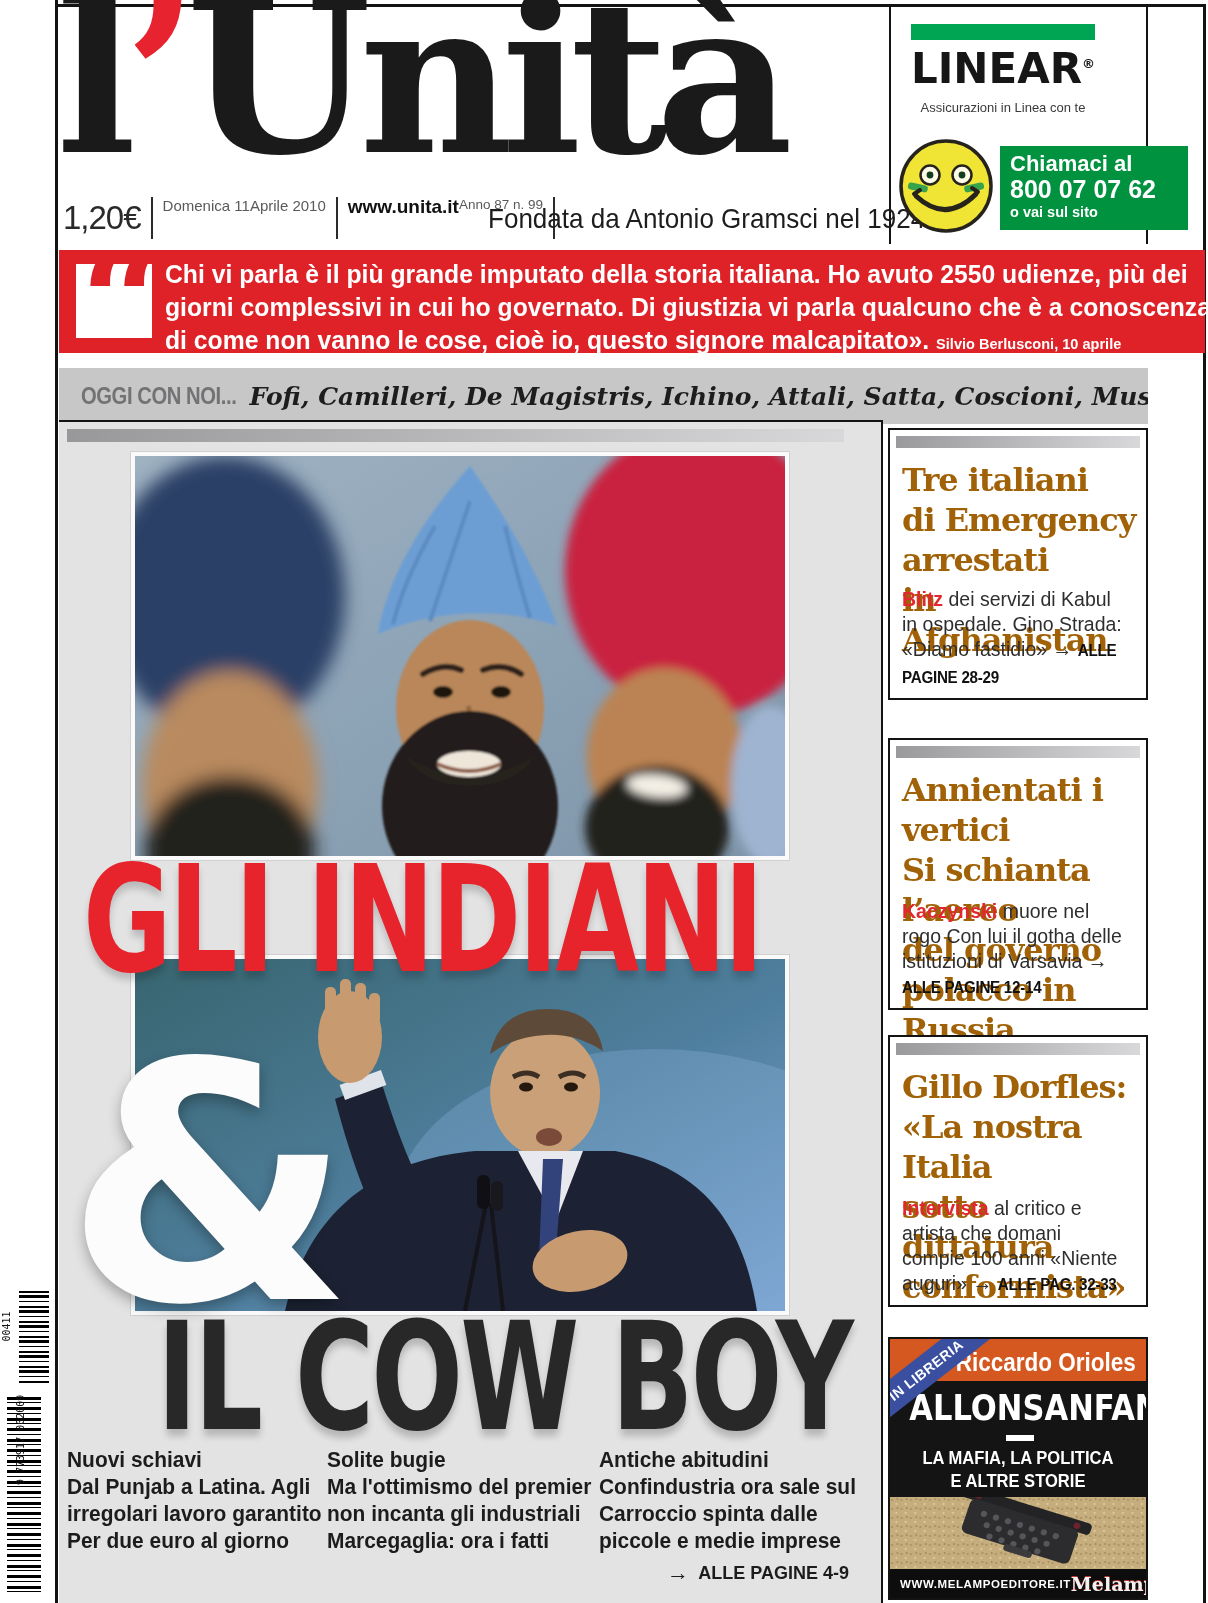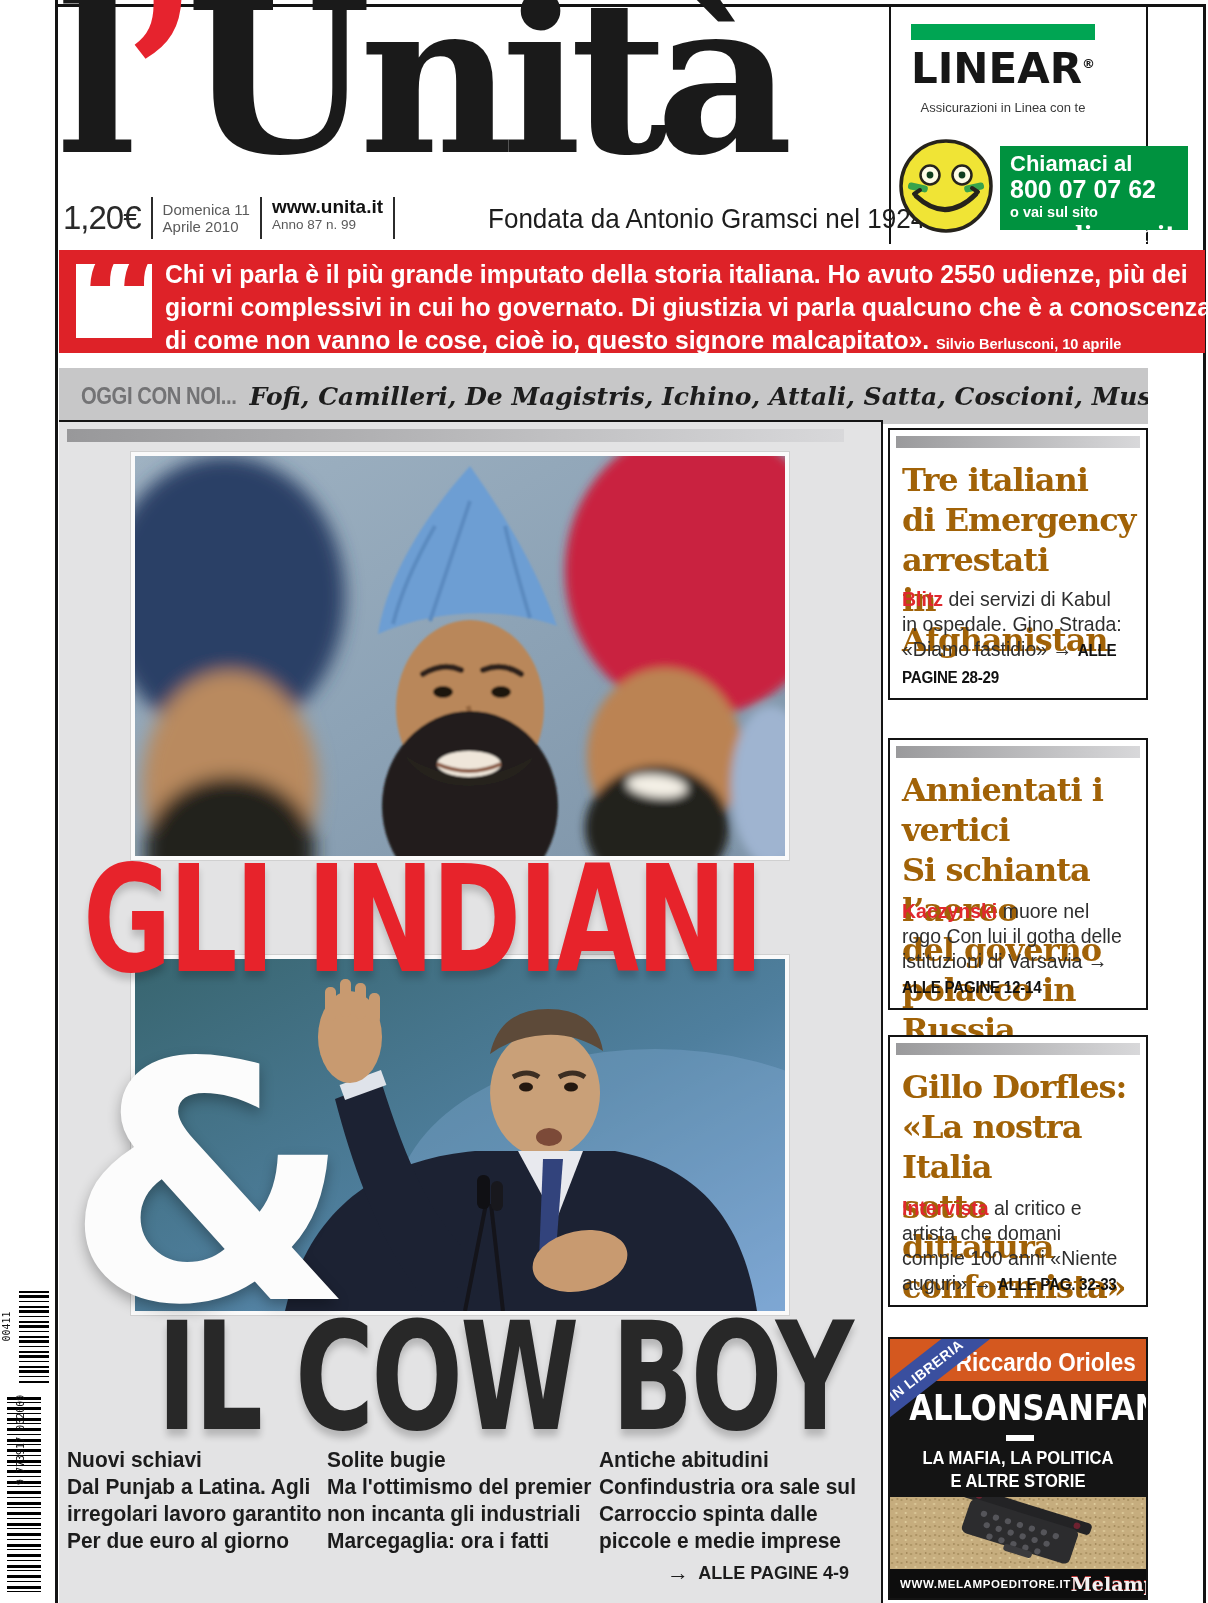--- a/index.html
+++ b/index.html
@@ -21,39 +21,39 @@
   .masthead {
     position:absolute; left:56px; top:-28px; width:830px; height:230px;
     font-family:"DejaVu Serif", serif; font-weight:bold;
     font-size:212px; line-height:1; letter-spacing:-12px; color:#1a1a1a;
     white-space:nowrap;
   }
   .masthead .apos { color:#e6232e; }
   .dateline { position:absolute; left:63px; top:197px; height:42px; display:flex; align-items:stretch; }
   .dateline .sep { width:2px; background:#2b2b2b; margin:0 10px; }
   .price { font-size:33px; color:#2a2a2a; letter-spacing:-1px; align-self:center; }
-  .dl-small { display:flex; flex-direction:column; justify-content:center; font-size:15px; color:#5a5a5a; line-height:17px; }
-  .dl-url  { display:flex; flex-direction:column; justify-content:flex-start; }
+  .dl-small { display:flex; justify-content:center; font-size:15px; color:#5a5a5a; line-height:17px; }
+  .dl-url  { display:flex; justify-content:space-between; }
   .dl-url .u { font-size:19px; font-weight:bold; color:#111; line-height:20px; }
   .dl-url .i { font-size:13.5px; color:#5a5a5a; line-height:16px; }
   .founded { position:absolute; left:488px; top:203px; font-size:28px; color:#1d1d1d;
              transform:scaleX(.93); transform-origin:left top; white-space:nowrap; }
 
   
   .linear-ad { position:absolute; left:903px; top:14px; width:200px; height:122px; background:#fff; text-align:center; }
   .linear-bar { position:absolute; left:8px; top:10px; right:8px; height:16px; background:#00a553; }
   .linear-brand { position:absolute; left:0; right:0; top:30px; font-size:42px; font-weight:900; color:#161616; letter-spacing:0; font-family:"DejaVu Sans",sans-serif; }
   .linear-brand sup { font-size:13px; }
   .linear-tag { position:absolute; left:0; right:0; top:86px; font-size:13px; color:#3a3a3a; }
   .smiley { position:absolute; left:896px; top:136px; width:100px; height:100px; }
   .callbox { position:absolute; left:1000px; top:146px; width:188px; height:84px; background:#00923f; color:#fff; padding:5px 10px; line-height:1; }
   .callbox .c1 { font-size:22px; font-weight:bold; margin-top:2px; }
   .callbox .c2 { font-size:25px; font-weight:900; margin-top:2px; letter-spacing:0; }
   .callbox .c3 { font-size:14.5px; font-weight:bold; margin-top:3px; }
-  .callbox .c4 { font-size:23px; font-weight:900; margin-top:2px; font-family:"DejaVu Serif",serif; }
+  .callbox .c4 { font-size:23px; font-weight:900; margin-top:18px; font-family:"DejaVu Serif",serif; }
 
   
   .quote-banner { position:absolute; left:59px; top:250px; width:1146px; height:103px; background:#de2228; }
   .quote-box { position:absolute; left:17px; top:14px; width:76px; height:74px; background:#fff; overflow:hidden; }
   .quote-glyph { position:absolute; left:4px; top:-38px; font-family:"DejaVu Serif",serif; font-weight:bold;
                  font-size:150px; color:#de2228; line-height:1; }
   .quote-text { position:absolute; left:106px; top:8px; width:1030px; color:#fff;
                 font-weight:bold; font-size:25.5px; line-height:33px;
                 transform:scaleX(.97); transform-origin:left top; white-space:nowrap; }
   .quote-text .attr { font-size:15px; font-weight:bold; }

